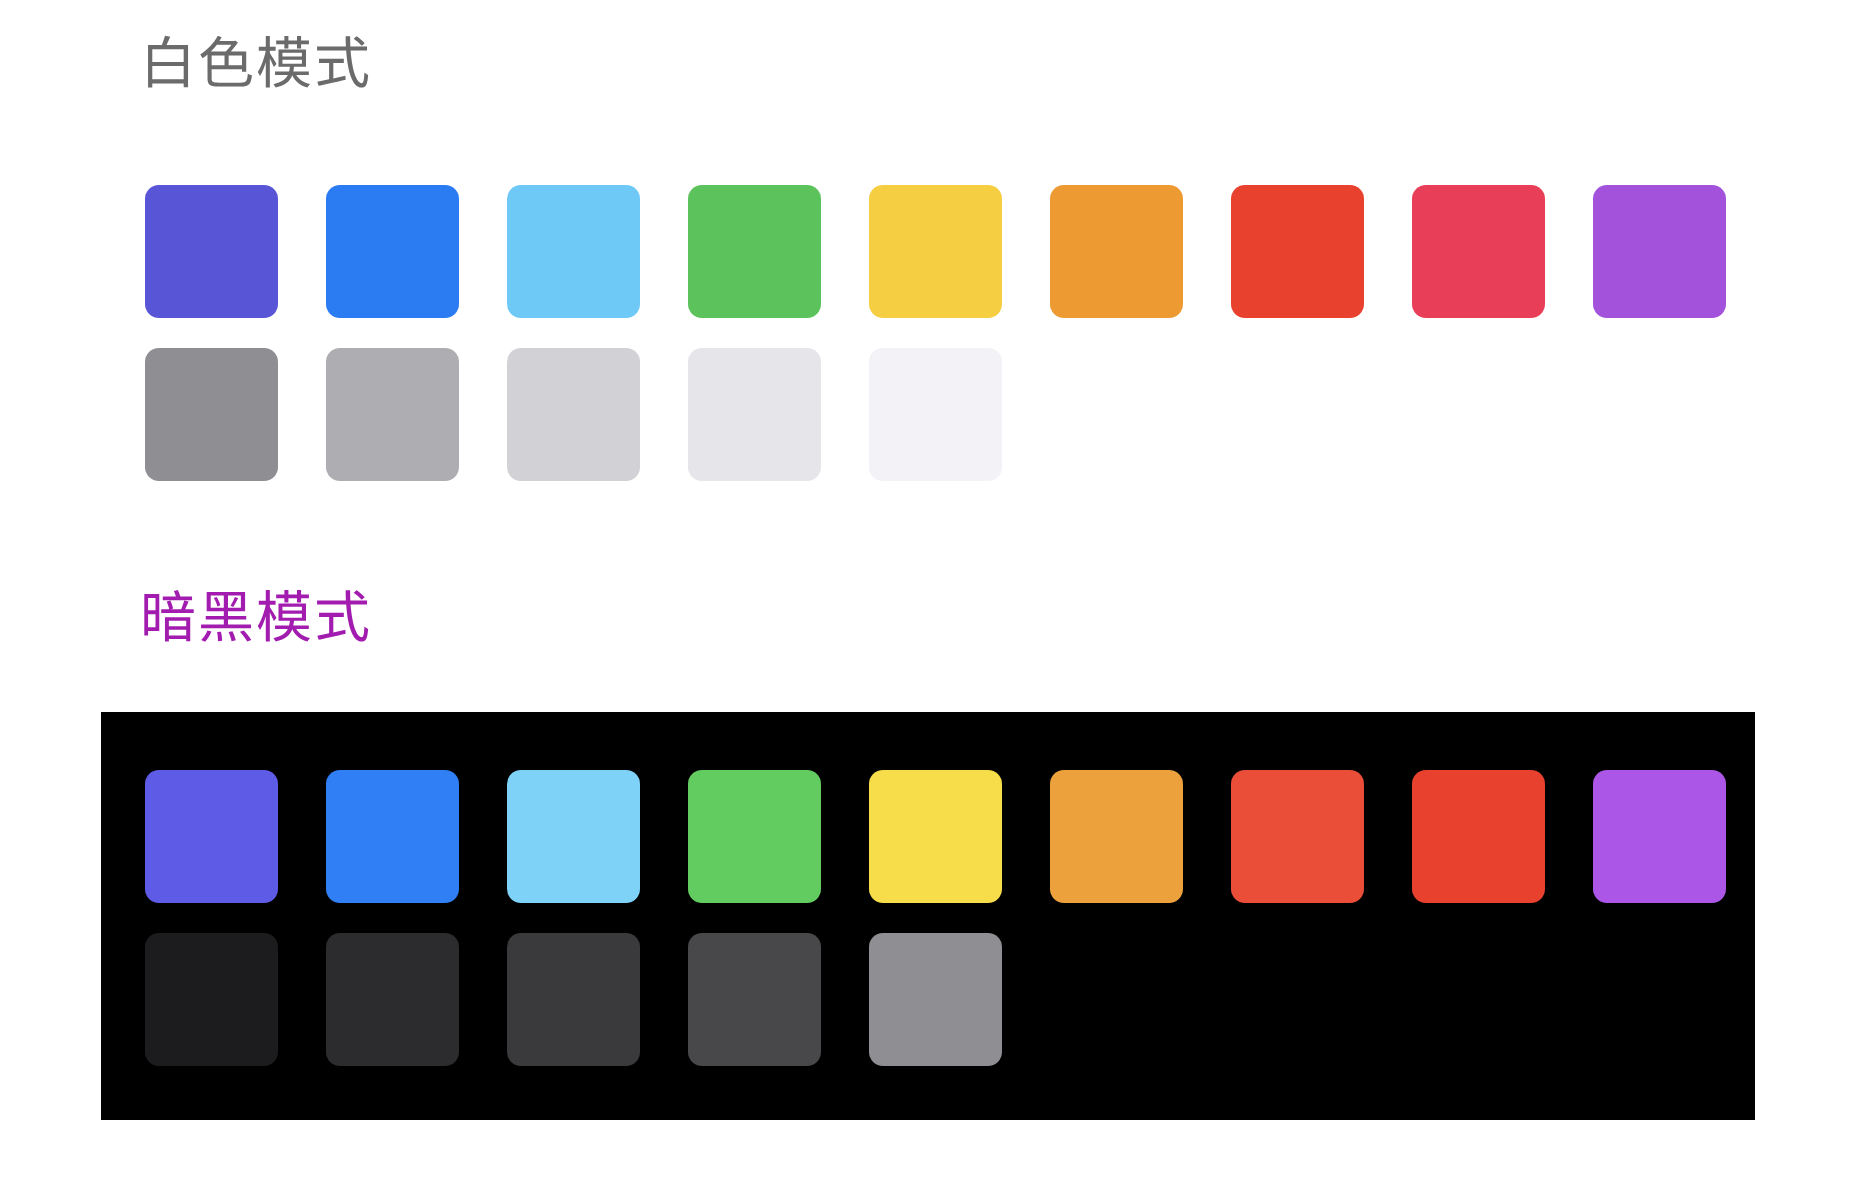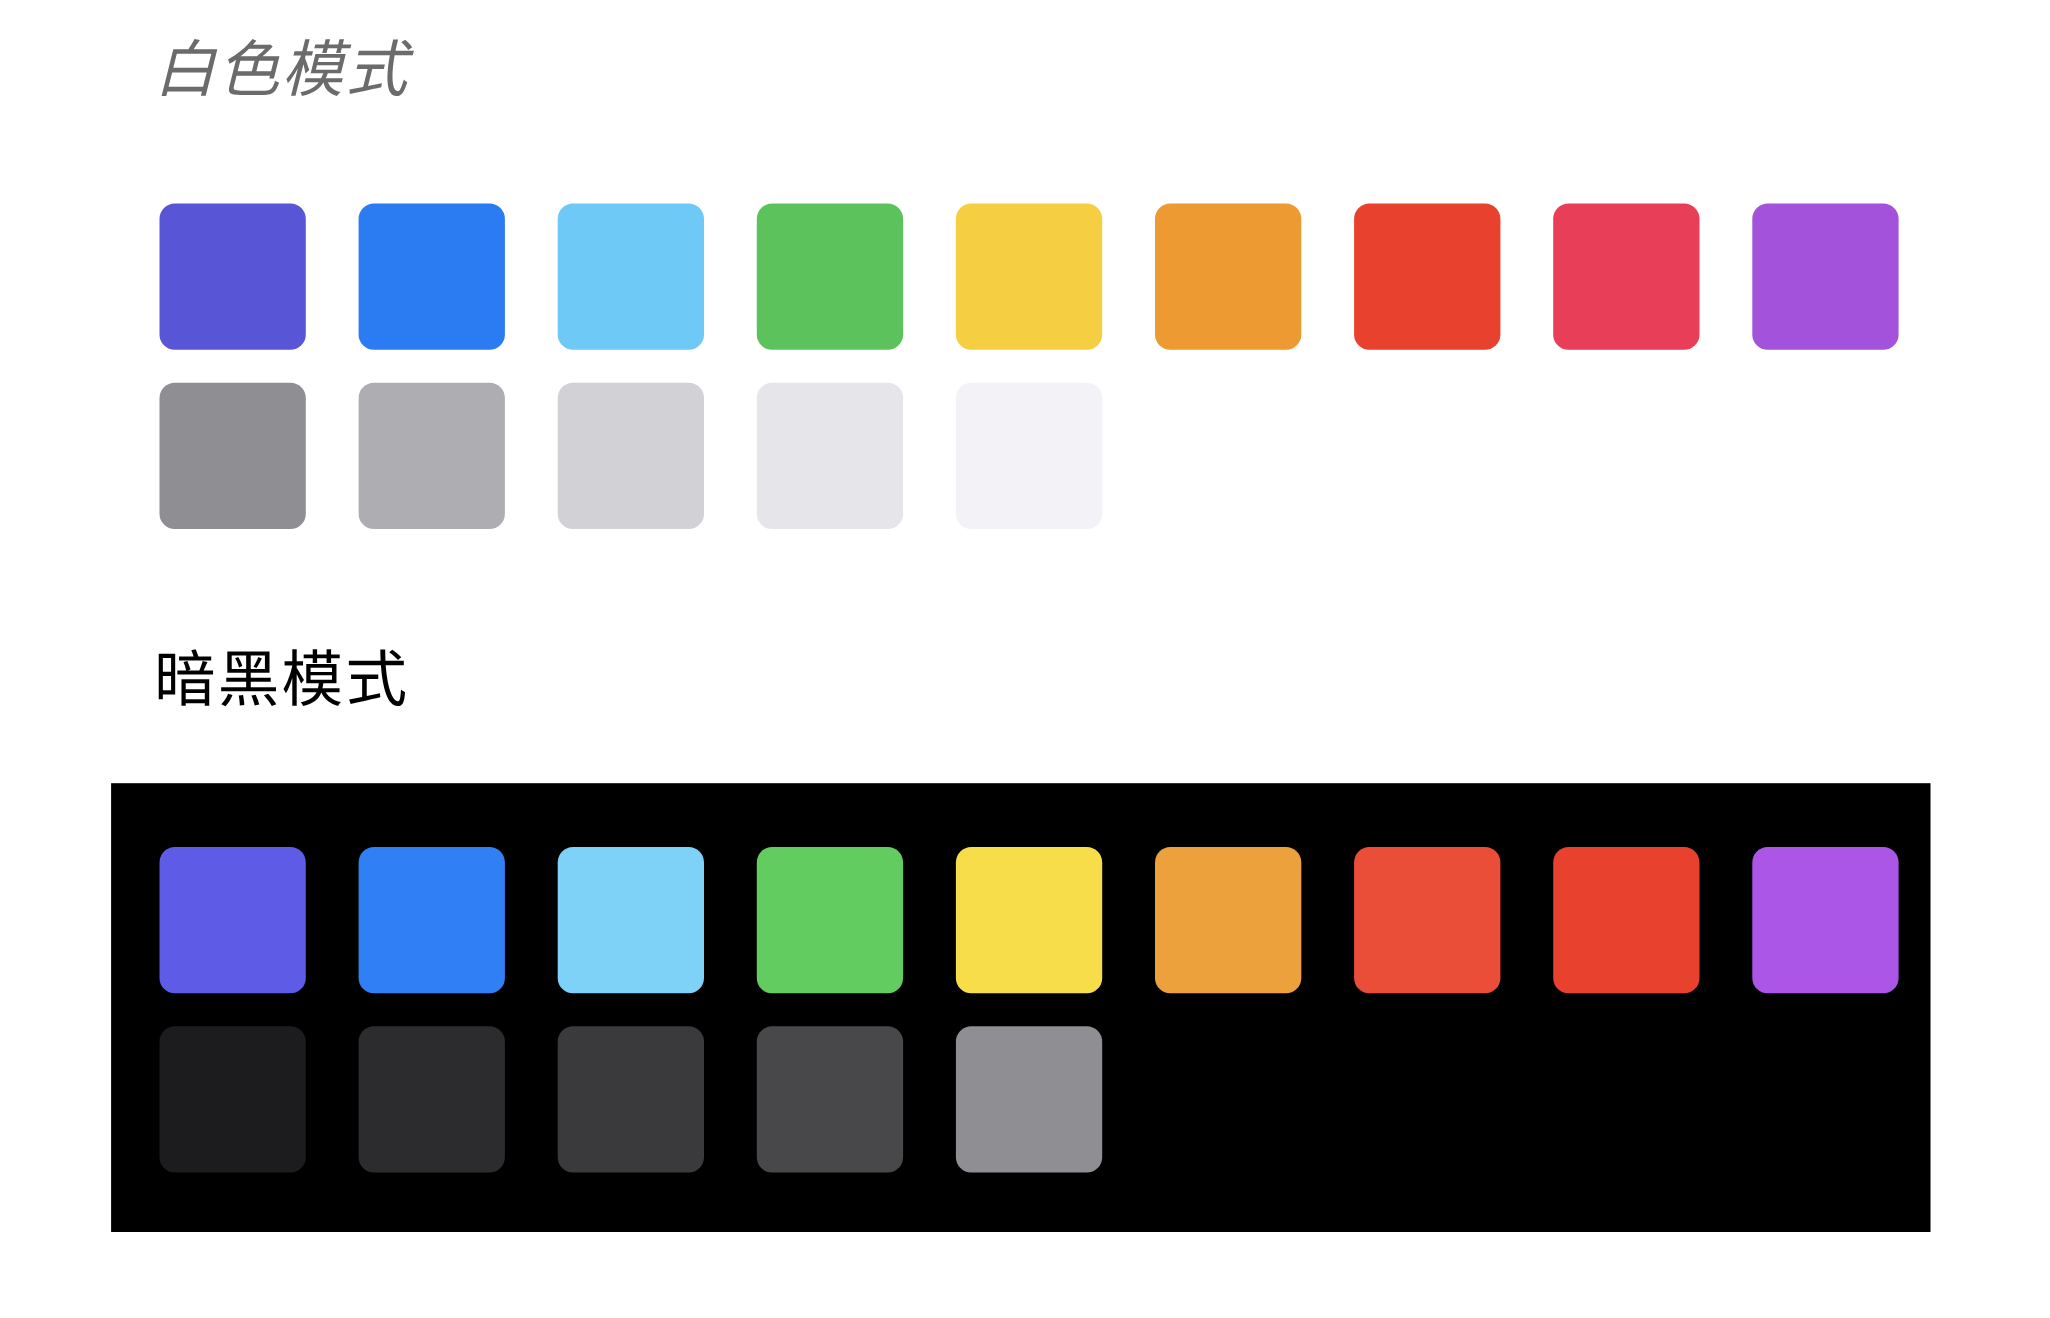--- a/index.html
+++ b/index.html
@@ -93,21 +93,21 @@
   #dark-grid {
     left: 44px;
     top: 58px;
   }
 </style>
 </head>
 <body>
 
 <div class="page" style="background-color: rgb(255, 255, 255);">
 
-  <h1 class="section-title" id="light-title" style="color: rgb(107, 107, 107); font-style: italic;">白色模式</h1>
+  <h1 class="section-title" id="light-title" style="color: rgb(107, 107, 107);">白色模式</h1>
 
   <div class="swatch-grid" id="light-grid">
       <div class="swatch-row">
         <div class="swatch" title="#5856D6" style="background-color: rgb(88, 86, 214);"></div>
         <div class="swatch" title="#2B7BF3" style="background-color: rgb(43, 123, 243);"></div>
         <div class="swatch" title="#6FC9F7" style="background-color: rgb(111, 201, 247);"></div>
         <div class="swatch" title="#5CC35C" style="background-color: rgb(92, 195, 92);"></div>
         <div class="swatch" title="#F5CE42" style="background-color: rgb(245, 206, 66);"></div>
         <div class="swatch" title="#EC9A31" style="background-color: rgb(236, 154, 49);"></div>
         <div class="swatch" title="#E8422E" style="background-color: rgb(232, 66, 46);"></div>
@@ -120,21 +120,21 @@
         <div class="swatch" title="#D1D1D6" style="background-color: rgb(209, 209, 214);"></div>
         <div class="swatch" title="#E5E5EA" style="background-color: rgb(229, 229, 234);"></div>
         <div class="swatch" title="#F2F2F7" style="background-color: rgb(242, 242, 247);"></div>
         <div class="swatch empty"></div>
         <div class="swatch empty"></div>
         <div class="swatch empty"></div>
         <div class="swatch empty"></div>
       </div>
     </div>
 
-  <h1 class="section-title" id="dark-title" style="color: #000000;">暗黑模式</h1>
+  <h1 class="section-title" id="dark-title" style="color: #a21caf;">暗黑模式</h1>
 
   <div id="dark-panel" style="background-color: rgb(0, 0, 0);">
     <div class="swatch-grid" id="dark-grid">
         <div class="swatch-row">
           <div class="swatch" title="#5E5CE6" style="background-color: rgb(94, 92, 230);"></div>
           <div class="swatch" title="#307FF4" style="background-color: rgb(48, 127, 244);"></div>
           <div class="swatch" title="#7ED2F8" style="background-color: rgb(126, 210, 248);"></div>
           <div class="swatch" title="#63CC60" style="background-color: rgb(99, 204, 96);"></div>
           <div class="swatch" title="#F6DD49" style="background-color: rgb(246, 221, 73);"></div>
           <div class="swatch" title="#EDA13C" style="background-color: rgb(237, 161, 60);"></div>

